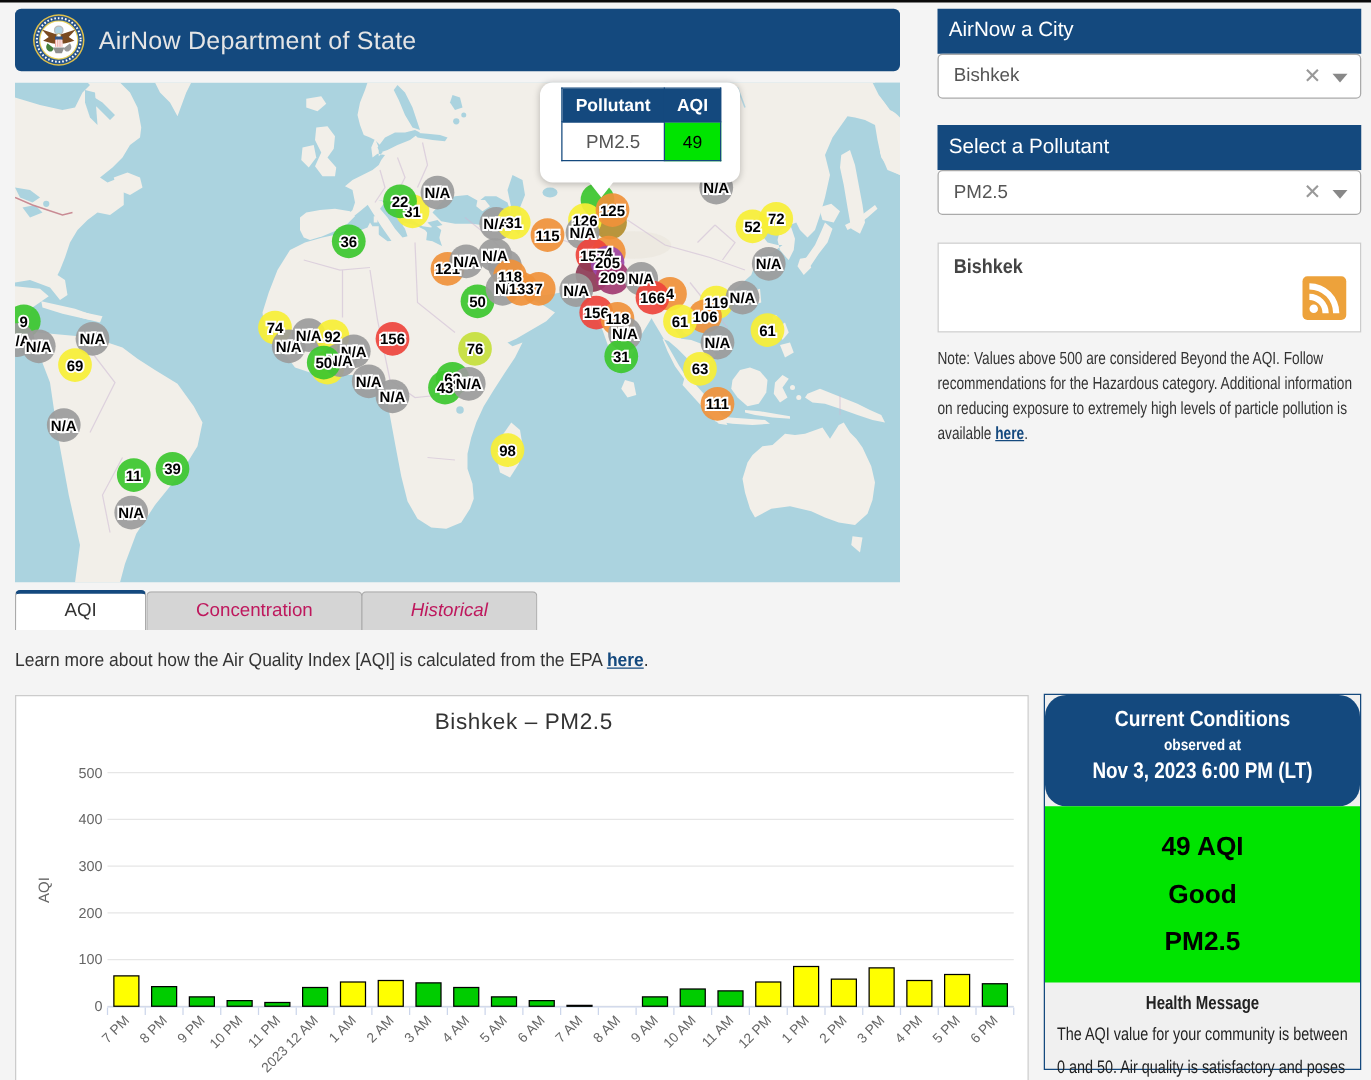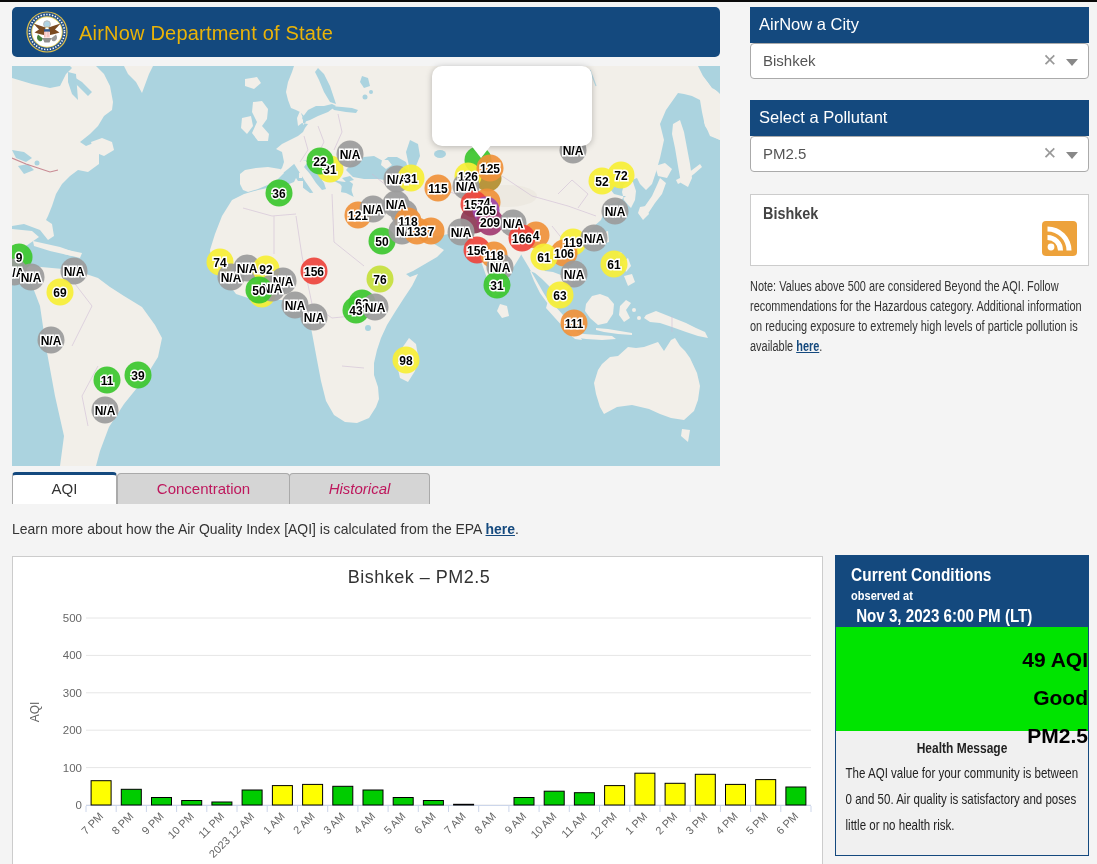--- a/index.html
+++ b/index.html
@@ -1,19 +1,19 @@
 <!DOCTYPE html>
 <html><head><meta charset="utf-8"><title>AirNow DOS</title>
 <style>
 * { margin:0; padding:0; box-sizing:border-box; }
 html,body { width:1097px; height:864px; background:#f4f4f4; font-family:"Liberation Sans",sans-serif; position:relative; overflow:hidden; }
 .abs { position:absolute; }
 #topline { left:0; top:0; width:1097px; height:2px; background:#0a0a0a; }
 #hdr { left:12px; top:7px; width:708px; height:50px; background:#14497e; border-radius:5px; }
-#hdr h1 { position:absolute; left:67px; top:15px; color:#eab308; font-size:20px; font-weight:normal; letter-spacing:0.2px; }
+#hdr h1 { position:absolute; left:67px; top:15px; color:#e5e5e5; font-size:20px; font-weight:normal; letter-spacing:0.2px; }
 #map { left:12px; top:66px; width:708px; height:400px; }
 .mk { font:bold 12px "Liberation Sans",sans-serif; fill:#000; text-anchor:middle; stroke:#ffffff; stroke-width:3px; paint-order:stroke; }
 #tip { left:432px; top:66px; width:160px; height:80px; background:#fff; border-radius:10px; box-shadow:0 1px 6px rgba(0,0,0,0.25); }
 #tip .tail { position:absolute; left:38px; top:78px; width:0; height:0; border-left:11px solid transparent; border-right:11px solid transparent; border-top:14px solid #fff; }
 #tip table { position:absolute; left:17px; top:4px; border-collapse:collapse; font-size:14px; }
 #tip th { background:#14497e; color:#fff; font-weight:bold; border:1px solid #14497e; }
 #tip th.c1 { width:82px; height:27px; }
 #tip th.c2 { width:45px; }
 #tip td { border:1px solid #14497e; text-align:center; height:31px; font-size:15px; }
 #tip td.c1 { color:#555; }
@@ -24,25 +24,25 @@
 #tab3 { left:289px; width:141px;font-style:italic; }
 #learn { left:12px; top:520px; font-size:15px; color:#333; transform:scaleX(0.93); transform-origin:left top; }
 #learn b { color:#14497e; text-decoration:underline; }
 #chart { left:12px; top:556px; width:811px; height:320px; background:#fff; border:1px solid #cccccc; }
 #chart svg { position:absolute; left:0; top:0; }
 .ylab { font:11.5px "Liberation Sans",sans-serif; fill:#666; }
 .xlab { font:11px "Liberation Sans",sans-serif; fill:#666; }
 #ctitle { font:18px "Liberation Sans",sans-serif; fill:#333; text-anchor:middle; letter-spacing:0.5px; }
 #yaxname { font:12px "Liberation Sans",sans-serif; fill:#666; text-anchor:middle; }
 #cc { left:835px; top:555px; width:254px; height:301px; border:1px solid #14497e; background:#f0f0f0; }
-#cc .hd { background:#14497e; color:#fff; height:71px; padding-top:9px; }
+#cc .hd { background:#14497e; color:#fff; text-align:center; height:89px; padding-top:9px;border-radius:17px; }
 #cc .hd .t1 { font-size:17.5px; font-weight:bold; transform:scaleX(0.88); transform-origin:center top; }
 #cc .hd .t2 { font-size:12.5px; font-weight:bold; margin-top:3px; transform:scaleX(0.88); transform-origin:center top; }
 #cc .hd .t3 { font-size:18px; font-weight:bold; margin-top:3px; transform:scaleX(0.84); transform-origin:center top; }
-#cc .grn { background:#00e400; color:#000; text-align:right; height:104px; padding-top:14px; font-size:21px; font-weight:bold; line-height:38px; }
+#cc .grn { background:#00e400; color:#000; text-align:center; height:141px; padding-top:14px; font-size:21px; font-weight:bold; line-height:38px; }
 #cc .hm { text-align:center; font-size:15px; font-weight:bold; color:#222; padding-top:8px; transform:scaleX(0.8); transform-origin:center top; }
 #cc .hmtx { width:312px; font-size:14.5px; color:#222; padding:4px 0 0 12px; line-height:26px; text-align:left; transform:scaleX(0.795); transform-origin:left top; }
 .sbbar { left:750px; width:339px; height:36px; background:#14497e; color:#fff; font-size:16.5px; line-height:35px; padding-left:9px; }
 .sbsel { left:750px; width:339px; height:36px; background:#fff; border:1px solid #aaa; border-radius:4px; font-size:15px; color:#555; line-height:34px; padding-left:12px; }
 .sbsel .x { position:absolute; right:31px; top:0px; color:#999; font-size:17px; }
 .sbsel .car { position:absolute; right:10px; top:15px; width:0; height:0; border-left:6px solid transparent; border-right:6px solid transparent; border-top:7px solid #888; }
 #rssbox { left:750px; top:194px; width:339px; height:72px; background:#fff; border:1px solid #ccc; }
 #rssbox b { position:absolute; left:12px; top:10px; font-size:16px; color:#444; transform:scaleX(0.9); transform-origin:left top; }
 #rss { position:absolute; right:11px; bottom:9px; width:35px; height:35px; background:#eda23b; border-radius:4px; }
 #note { left:750px; top:276px; width:434px; font-size:14px; color:#333; line-height:20px; transform:scaleX(0.781); transform-origin:left top; }
@@ -366,20 +366,32 @@
 <text x="532" y="195.5" class="mk">61</text>
 <text x="602" y="202.5" class="mk">61</text>
 <text x="562" y="212.5" class="mk">N/A</text>
 <text x="548" y="233.5" class="mk">63</text>
 <text x="562" y="261.5" class="mk">111</text>
 </g>
 </svg>
 
 <div class="abs" id="tip">
   <div class="tail"></div>
+  <table>
+    <tbody>
+        <tr>
+          <th class="c1">Pollutant</th>
+          <th class="c2">AQI</th>
+        </tr>
+    <tr>
+          <td class="c1">PM2.5</td>
+          <td class="c2">49</td>
+        </tr>
+  </tbody>
+    </table>
 </div>
 
 <div class="abs tab" id="tab1">AQI</div>
 <div class="abs tab" id="tab2">Concentration</div>
 <div class="abs tab" id="tab3">Historical</div>
 
 <div class="abs" id="learn">Learn more about how the Air Quality Index [AQI] is calculated from the EPA <b>here</b>.</div>
 
 <div class="abs" id="chart">
   <svg width="811" height="320" viewBox="0 0 811 320">

